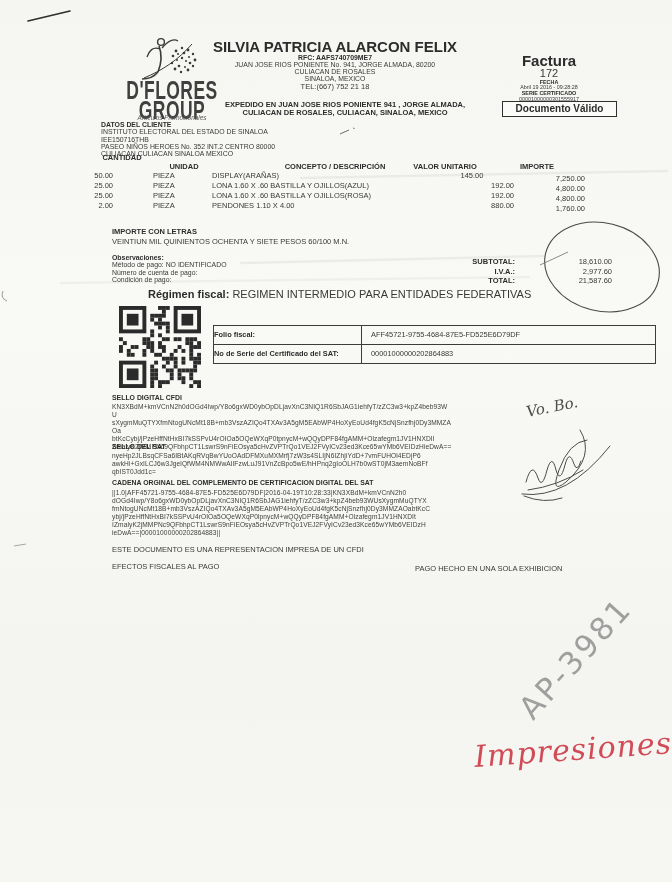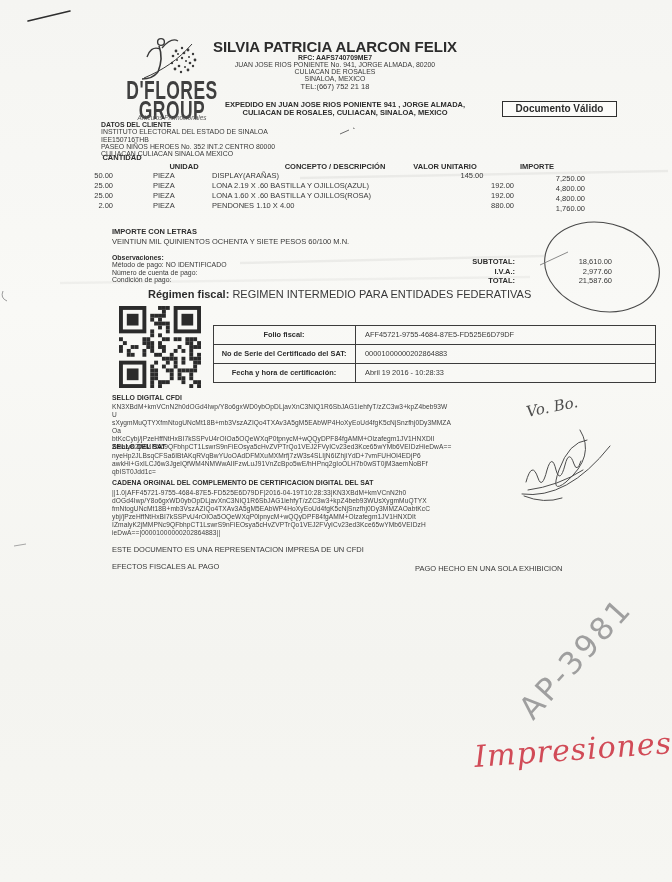--- a/index.html
+++ b/index.html
@@ -14,21 +14,21 @@
   .t7{font-size:6.9px;line-height:7.3px;}
   .t8{font-size:7.5px;line-height:8.4px;}
   .t9{font-size:11px;line-height:9px;padding-left:36px;}
   .t11{font-size:15px;line-height:11.5px;}
   .b64{font-size:6.6px;line-height:7.9px;white-space:pre-line;word-break:break-all;color:#404040;letter-spacing:.1px;}
   .logo-word{font-weight:bold;color:#3f3f3f;font-size:19px;letter-spacing:.5px;transform:scale(.92,1.35);transform-origin:center top;}
   .stampbox{border:1.6px solid #2f2f2f;text-align:center;font-weight:bold;font-size:10px;line-height:13px;color:#2b2b2b;background:#fbfbf9;}
   .cfdi-table{border:1px solid #3c3c3c;}
   .cfdi-row{display:flex;height:18px;border-bottom:1px solid #3c3c3c;}
   .cfdi-row:last-child{border-bottom:none;}
-  .cfdi-label{width:140px;border-right:1px solid #3c3c3c;text-align:center;padding-right:1px;font-weight:bold;font-size:7.4px;line-height:18px;color:#2d2d2d;}
+  .cfdi-label{width:140px;border-right:1px solid #3c3c3c;text-align:left;padding-right:7px;font-weight:bold;font-size:7.4px;line-height:18px;color:#2d2d2d;}
   .cfdi-value{flex:1;padding-left:9px;font-size:7.4px;line-height:18px;color:#383838;}
   .hand-vobo{font-family:"DejaVu Serif",serif;font-style:italic;font-size:15px;color:#4e4e4e;transform:rotate(-11deg);}
   .hand-ap{font-family:"DejaVu Sans",sans-serif;font-size:31px;color:#919191;letter-spacing:3px;transform:rotate(-48deg);opacity:.85;}
   .hand-imp{font-family:"DejaVu Serif",serif;font-style:italic;font-size:30px;transform:rotate(-4deg);letter-spacing:1px;}
   svg{display:block;}
 </style>
 </head>
 <body>
 
 <div class="page">
@@ -87,20 +87,28 @@
     <div class="t7">JUAN JOSE RIOS PONIENTE No. 941, JORGE ALMADA, 80200</div>
     <div class="t7">CULIACAN DE ROSALES</div>
     <div class="t7">SINALOA, MEXICO</div>
     <div class="t8">TEL:(667) 752 21 18</div>
   </div>
   <div class="abs center" style="left:195px;top:101px;width:300px;">
     <div class="t8 bold">EXPEDIDO EN JUAN JOSE RIOS PONIENTE 941 , JORGE ALMADA,</div>
     <div class="t8 bold">CULIACAN DE ROSALES, CULIACAN, SINALOA, MEXICO</div>
   </div>
 
+  <div class="abs center" style="left:503px;top:55px;width:92px;">
+    <div class="t11 bold">Factura</div>
+    <div style="font-size:11px;line-height:13px;">172</div>
+    <div class="t6 bold" style="font-size:5.4px;line-height:5.8px;">FECHA</div>
+    <div style="font-size:5.4px;line-height:5.8px;">Abril 19 2016 - 09:28:28</div>
+    <div class="bold" style="font-size:5.4px;line-height:5.8px;">SERIE CERTIFICADO</div>
+    <div style="font-size:5.4px;line-height:5.8px;">00001000000301555917</div>
+  </div>
   <div class="abs stampbox" style="left:502px;top:101px;width:113px;height:14px;">Documento Válido</div>
 
   <div class="abs" style="left:101px;top:121px;width:280px;">
     <div class="t7 bold">DATOS DEL CLIENTE</div>
     <div class="t7">INSTITUTO ELECTORAL DEL ESTADO DE SINALOA</div>
     <div class="t7">IEE150716THB</div>
     <div class="t7">PASEO NIÑOS HEROES No. 352 INT.2 CENTRO 80000</div>
     <div class="t7">CULIACAN CULIACAN SINALOA MEXICO</div>
   </div>
 
@@ -114,21 +122,21 @@
     <span class="abs t8 right" style="left:58px;width:55px;">50.00</span>
     <span class="abs t8" style="left:153px;width:55px;">PIEZA</span>
     <span class="abs t8" style="left:212px;width:280px;">DISPLAY(ARAÑAS)</span>
     <span class="abs t8 right" style="left:430px;width:84px;text-align:center;">145.00</span>
     <span class="abs t8 right" style="left:500px;width:85px;top:3px;">7,250.00</span>
   </div>
 
   <div class="abs" style="left:0;top:182px;width:672px;height:10px;">
     <span class="abs t8 right" style="left:58px;width:55px;">25.00</span>
     <span class="abs t8" style="left:153px;width:55px;">PIEZA</span>
-    <span class="abs t8" style="left:212px;width:280px;">LONA 2.19 X .60 BASTILLA Y OJILLOS(AZUL)</span>
+    <span class="abs t8" style="left:212px;width:280px;">LONA 1.60 X .60 BASTILLA Y OJILLOS(AZUL)</span>
     <span class="abs t8 right" style="left:430px;width:84px;">192.00</span>
     <span class="abs t8 right" style="left:500px;width:85px;top:3px;">4,800.00</span>
   </div>
 
   <div class="abs" style="left:0;top:192px;width:672px;height:10px;">
     <span class="abs t8 right" style="left:58px;width:55px;">25.00</span>
     <span class="abs t8" style="left:153px;width:55px;">PIEZA</span>
     <span class="abs t8" style="left:212px;width:280px;">LONA 1.60 X .60 BASTILLA Y OJILLOS(ROSA)</span>
     <span class="abs t8 right" style="left:430px;width:84px;">192.00</span>
     <span class="abs t8 right" style="left:500px;width:85px;top:3px;">4,800.00</span>
@@ -297,24 +305,20 @@
 
   <div class="abs cfdi-table" style="left:213px;top:325px;width:441px;">
     <div class="cfdi-row">
       <div class="cfdi-label">Folio fiscal:</div>
       <div class="cfdi-value">AFF45721-9755-4684-87E5-FD525E6D79DF</div>
     </div>
     <div class="cfdi-row">
       <div class="cfdi-label">No de Serie del Certificado del SAT:</div>
       <div class="cfdi-value">00001000000202864883</div>
     </div>
-    <div class="cfdi-row">
-      <div class="cfdi-label">Fecha y hora de certificación:</div>
-      <div class="cfdi-value">Abril 19 2016 - 10:28:33</div>
-    </div>
   </div>
 
   <div class="abs t7 bold" style="left:112px;top:394px;">SELLO DIGITAL CFDI</div>
   <div class="abs b64" style="left:112px;top:403px;width:340px;">KN3XBdM+kmVCnN2h0dOGd4Iwp/Y8o6gxWD0ybOpDLjavXnC3NIQ1R6SbJAG1iehfyT/zZC3w3+kpZ4beb93WU
 sXygmMuQTYXfmNtogUNcMt18B+mb3VszAZIQo4TXAv3A5gM5EAbWP4HoXyEoUd4fgK5cNjSnzfhj0Dy3MMZAOa
 btKcCybj/jPzeHffNtHxBI7kSSPvU4rOIOa5OQeWXqP0tpnycM+wQQyDPF84fgAMM+Olzafegm1JV1HNXDII
 ZmalyK2jMMPNc9QFbhpCT1LswrS9nFiEOsya5cHvZVPTrQo1VEJ2FVyICv23ed3Kce65wYMb6VEIDzHieDwA==</div>
 
   <div class="abs t7 bold" style="left:112px;top:443px;">SELLO DEL SAT</div>
   <div class="abs b64" style="left:112px;top:452px;width:340px;">nyeHp2JLBsqCFSa6IBtAKqRVqBwYUoOAdDFMXuMXMrfj7zW3s4SLIjN6IZhjiYdD+7vmFUHOl4EDjP6

